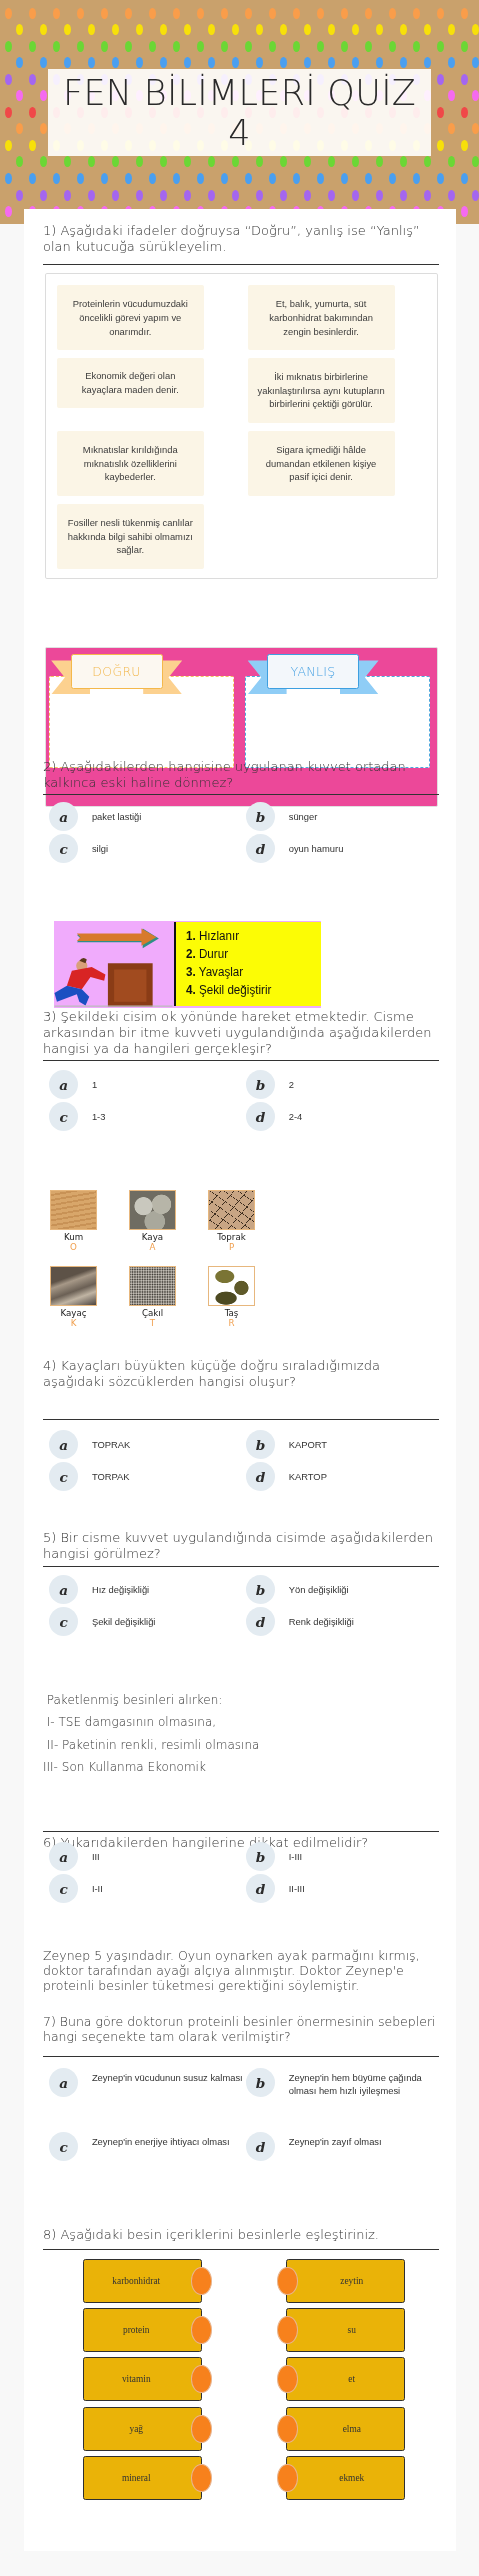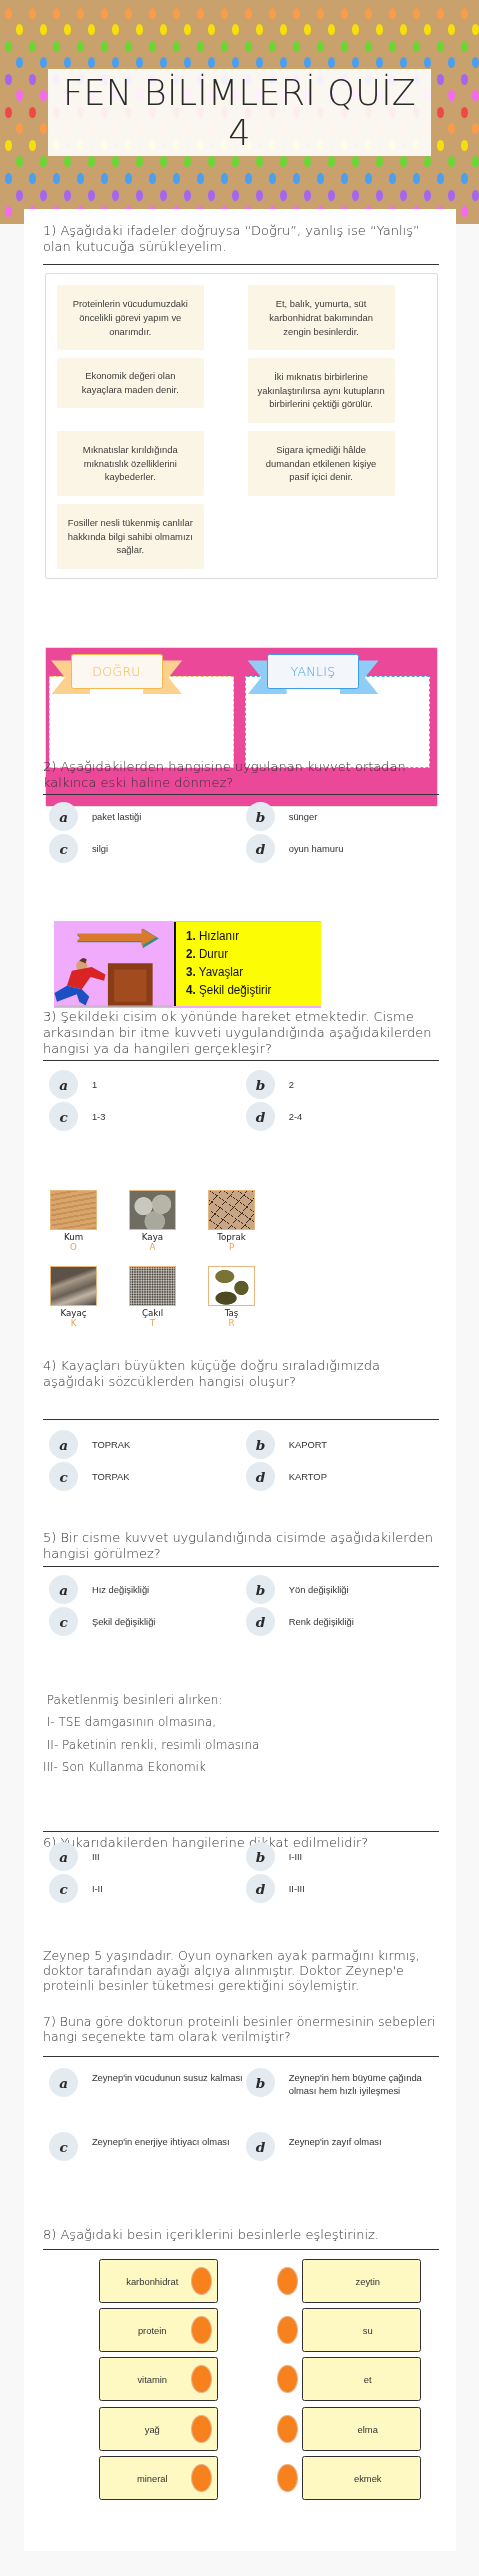--- a/index.html
+++ b/index.html
@@ -79,21 +79,21 @@
 
   
   .rock { position: absolute; width: 47px; text-align: center; }
   .rock .pic { width: 47px; height: 40px; border: 0.6px solid #e7b77d; }
   .rock .name { font-family: "DejaVu Sans", sans-serif; font-size: 8.7px; color: #222; margin-top: 1.9px; line-height: 10.6px; }
   .rock .letter { font-family: "DejaVu Sans", sans-serif; font-size: 8.7px; color: #f0a050; line-height: 10.6px; }
 
   .plain { position: absolute; left: 19px; font-family: "DejaVu Sans", sans-serif; font-weight: 300; font-size: 12px; color: #333; }
 
   
-  .mbox { position: absolute; width: 119px; height: 44px; border: 0.6px solid #2f2f2f; border-radius: 2.5px; background: #fef9c3; display: flex; align-items: center; justify-content: center; font-family: Liberation Sans, sans-serif; font-size: 9.4px; color: #333; margin-left: 16px; }
+  .mbox { position: absolute; width: 119px; height: 44px; border: 0.6px solid #2f2f2f; border-radius: 2.5px; background: #eab308; display: flex; align-items: center; justify-content: center; font-family: Liberation Serif, serif; font-size: 9.4px; color: #333; }
   .mbox.left { left: 59px; padding-right: 12.5px; }
   .mbox.right { left: 262px; padding-left: 12.5px; }
   .mdot { position: absolute; width: 20.6px; height: 27.5px; border-radius: 50%; background: #f7811c; border: 0.6px solid #e8b48f; }
 </style>
 </head>
 <body>
 
 <div class="hero">
   <div id="dots">
       <div class="dot-row" style="top: 7.5px; left: -3.7px;">

